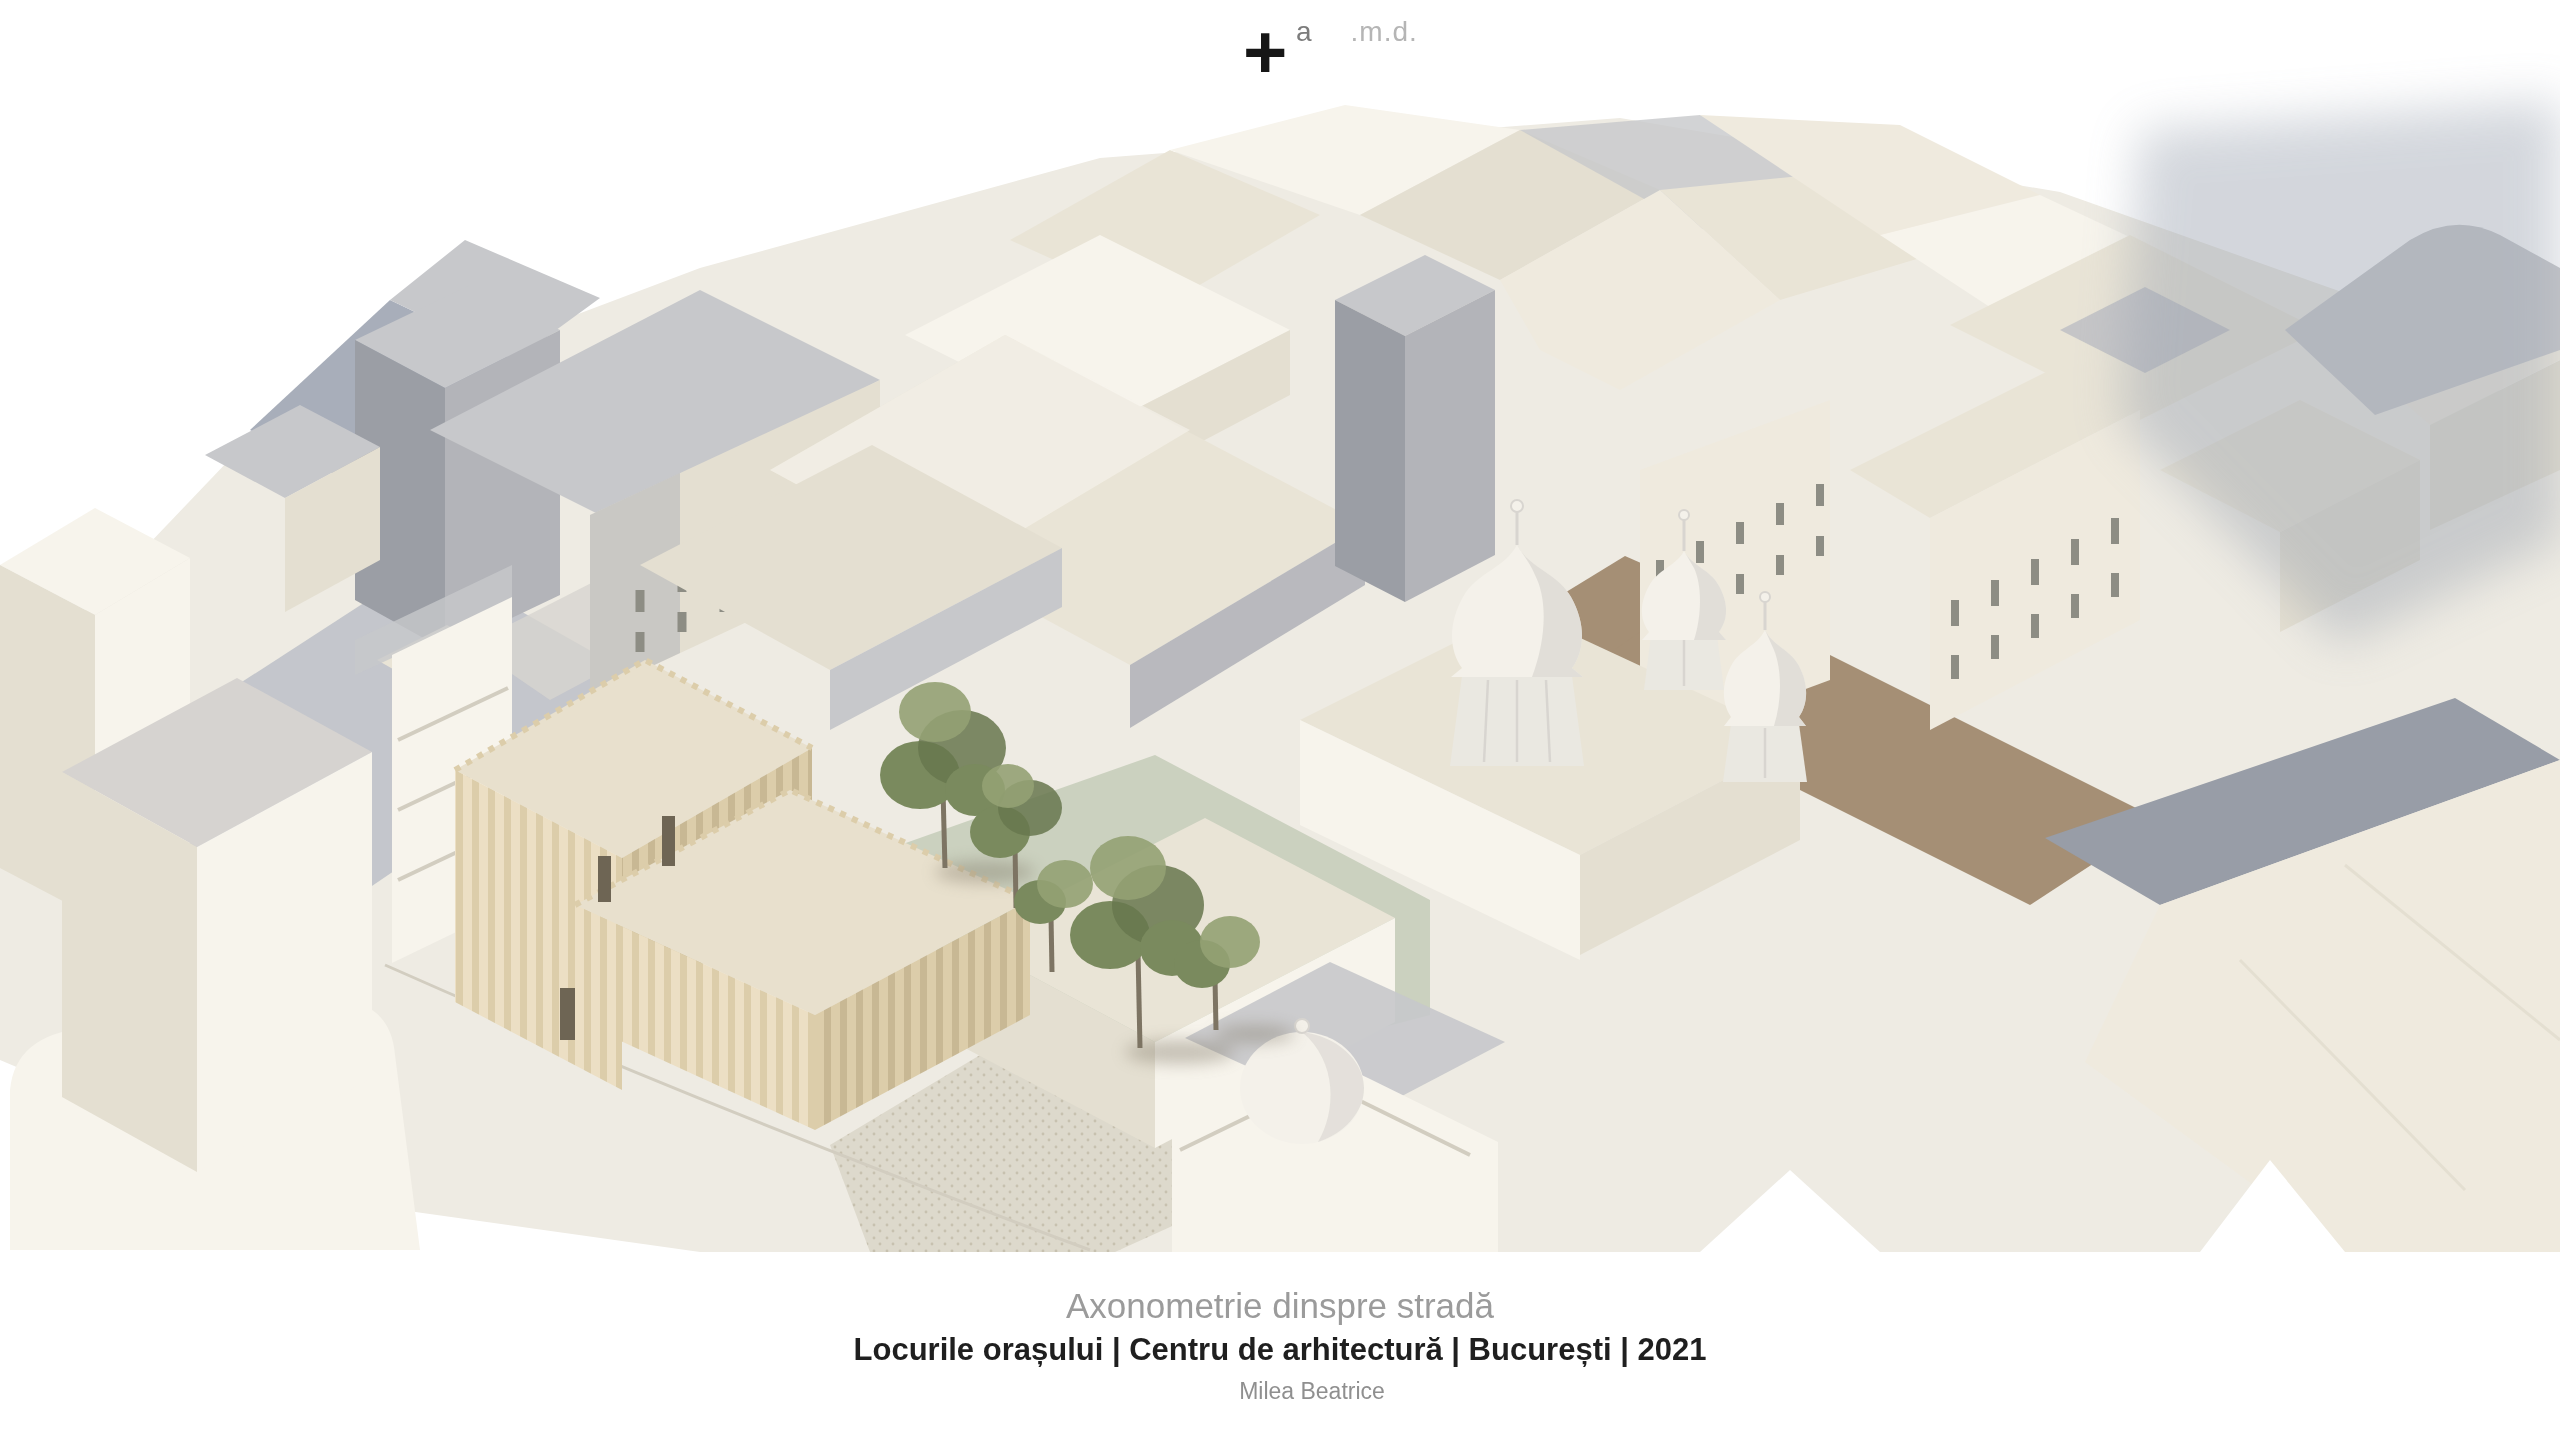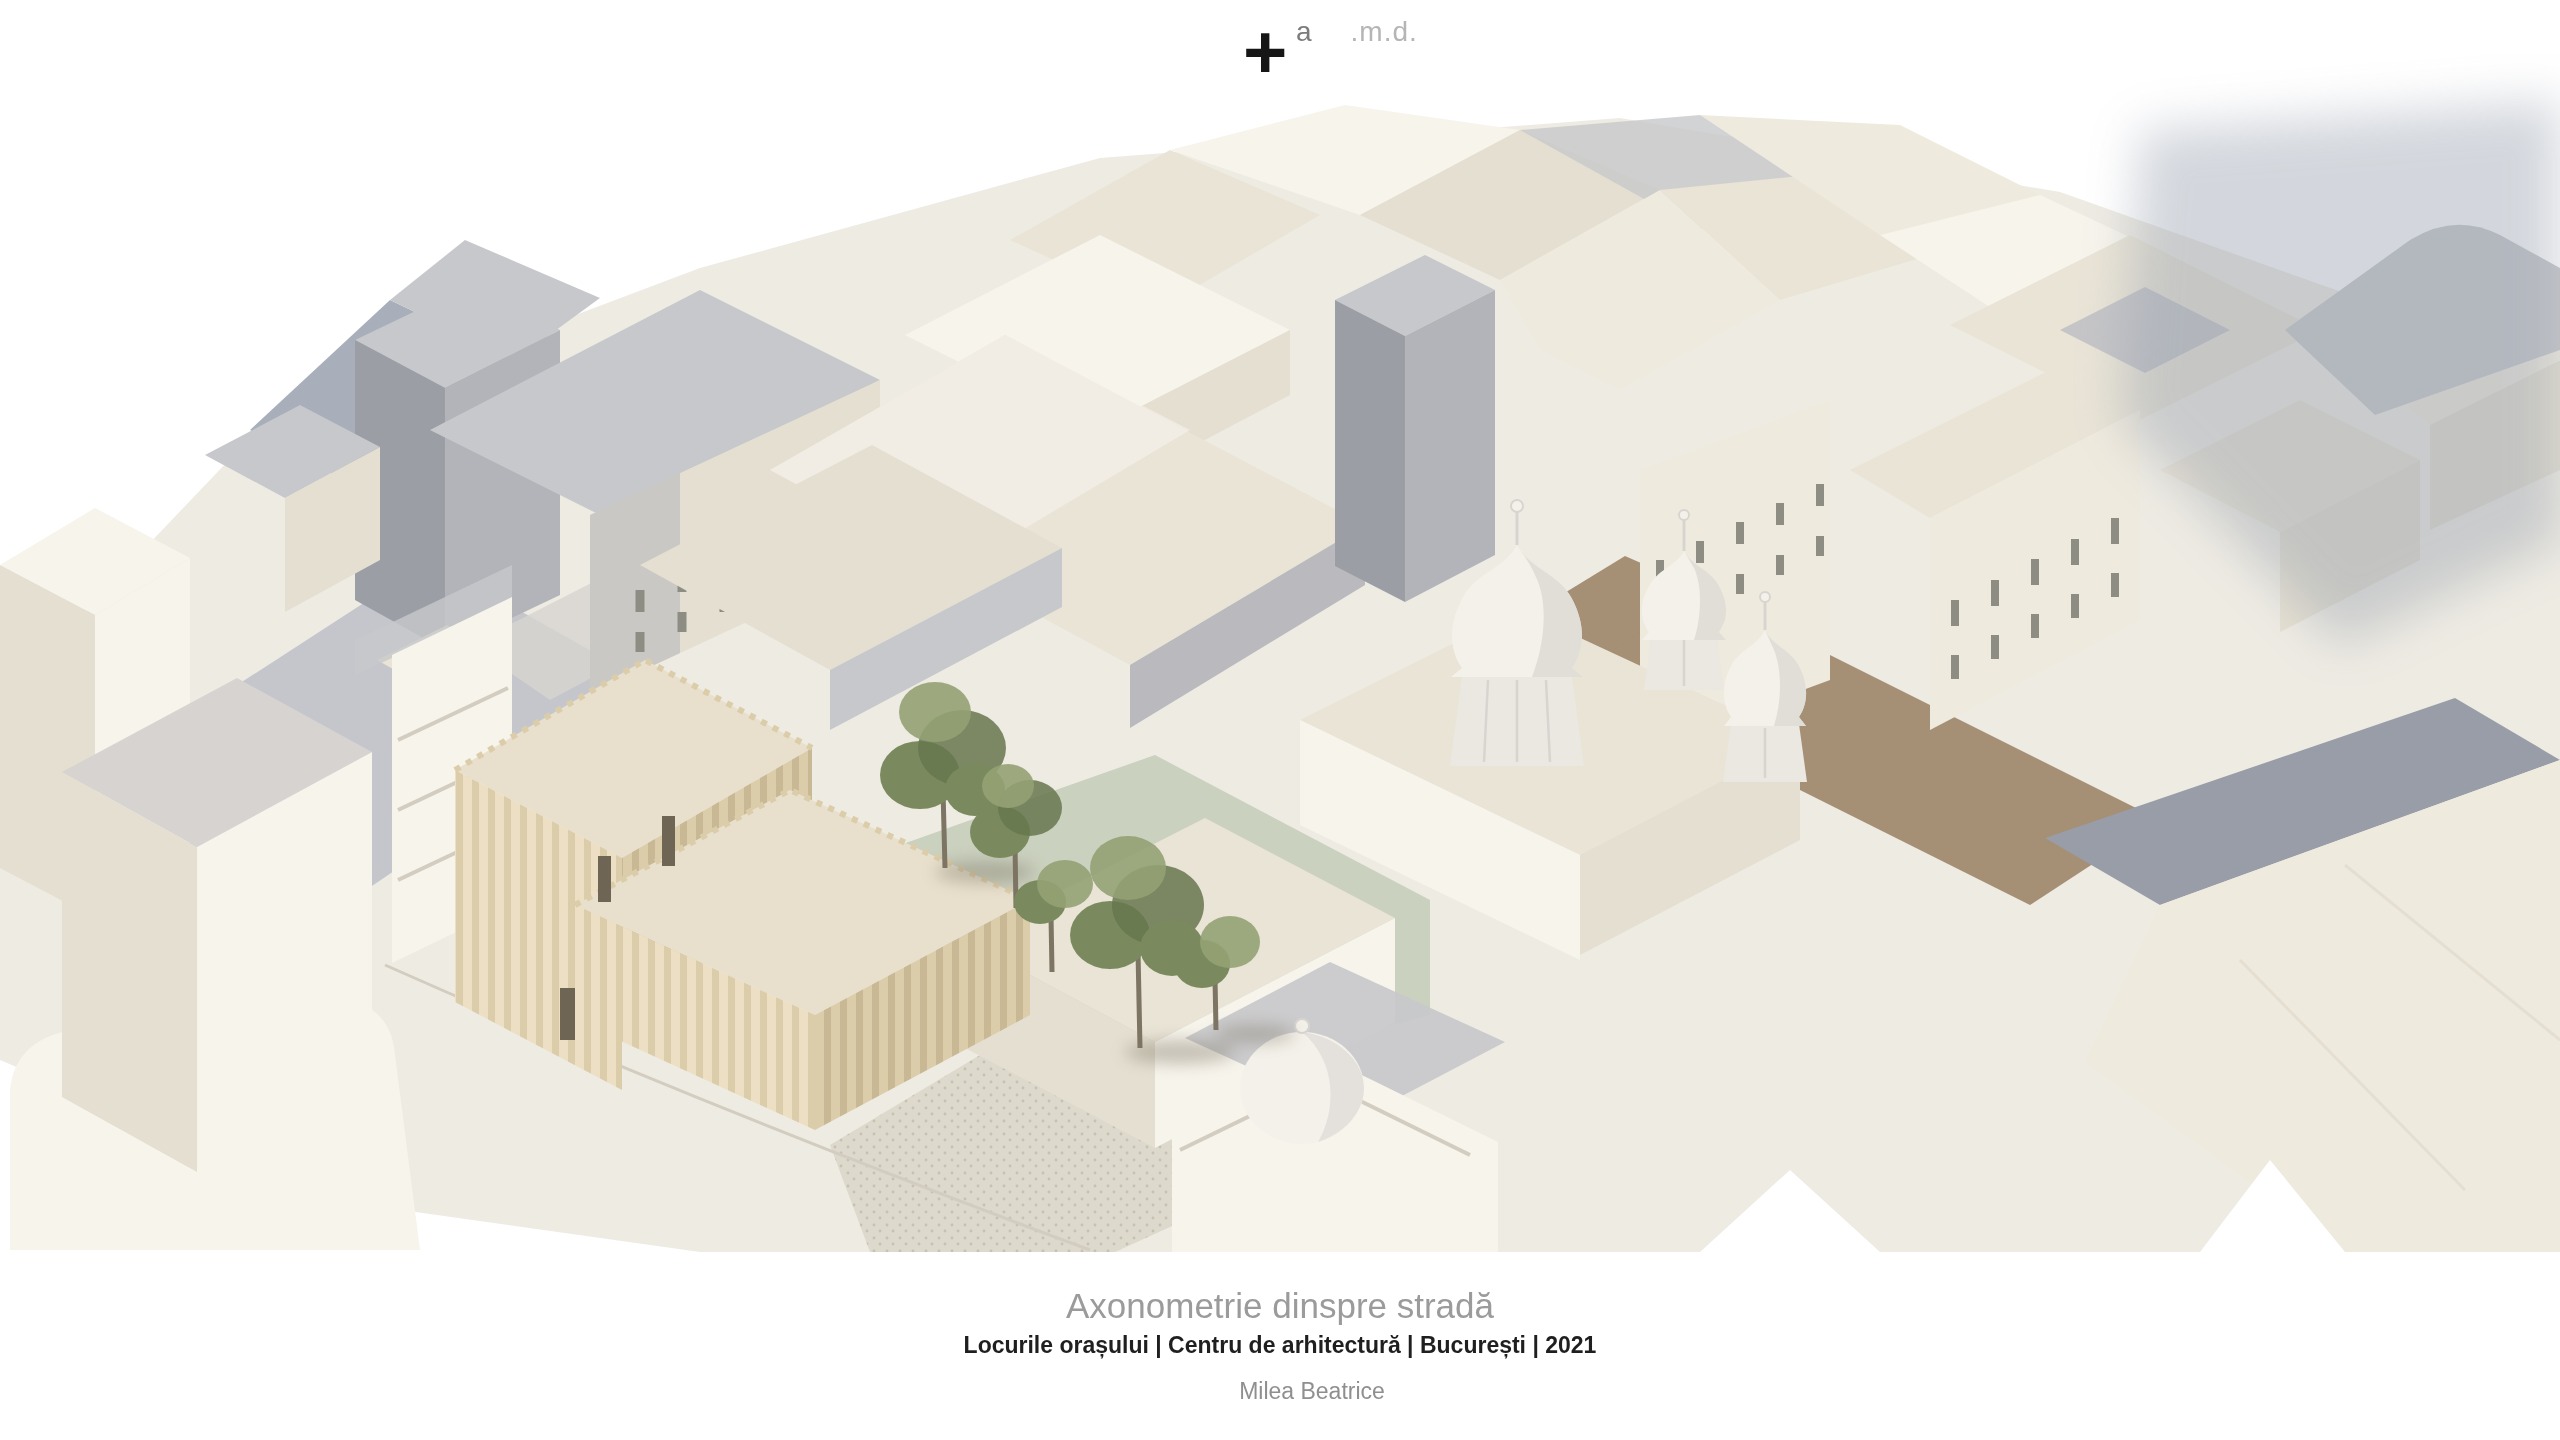--- a/index.html
+++ b/index.html
@@ -9,21 +9,21 @@
   
   .logo{position:absolute;top:0;left:0;width:100%;height:115px;}
   .logo .plus{position:absolute;left:1243px;top:14px;font-size:76px;line-height:1;
               font-weight:700;color:var(--logo_plus);}
   .logo .amd{position:absolute;left:1296px;top:16px;font-size:28px;letter-spacing:1px;}
   .logo .amd-a{color:var(--logo_a);}
   .logo .amd-rest{color:var(--logo_rest);margin-left:38px;}
   
   .captions{position:absolute;left:0;width:100%;text-align:center;}
   .cap-title{position:absolute;top:1286px;width:100%;font-size:35px;color:var(--caption_title);}
-  .cap-sub{position:absolute;top:1332px;width:100%;font-size:23px;font-weight:600;color:var(--caption_sub);}
+  .cap-sub{position:absolute;top:1332px;width:100%;font-size:31px;font-weight:600;color:var(--caption_sub);}
   .cap-author{position:absolute;top:1378px;width:100%;font-size:23px;color:var(--caption_author);margin-left:32px;}
   
   svg{position:absolute;left:0;top:0;}
   .f-ground{fill:var(--ground)} .f-street{fill:var(--street)}
   .f-lawn{fill:var(--lawn)}     .f-dirt{fill:var(--dirt)}
   .f-cream{fill:var(--cream_wall)} .f-cream2{fill:var(--cream_wall2)}
   .f-croof{fill:var(--cream_roof)} .f-white{fill:var(--white_wall)}
   .f-groof{fill:var(--gray_roof)}  .f-gwall{fill:var(--gray_wall)}
   .f-bgray{fill:var(--blue_gray)}  .f-slab{fill:var(--slab_gray)}
   .f-shadow{fill:var(--shadow_soft)}

